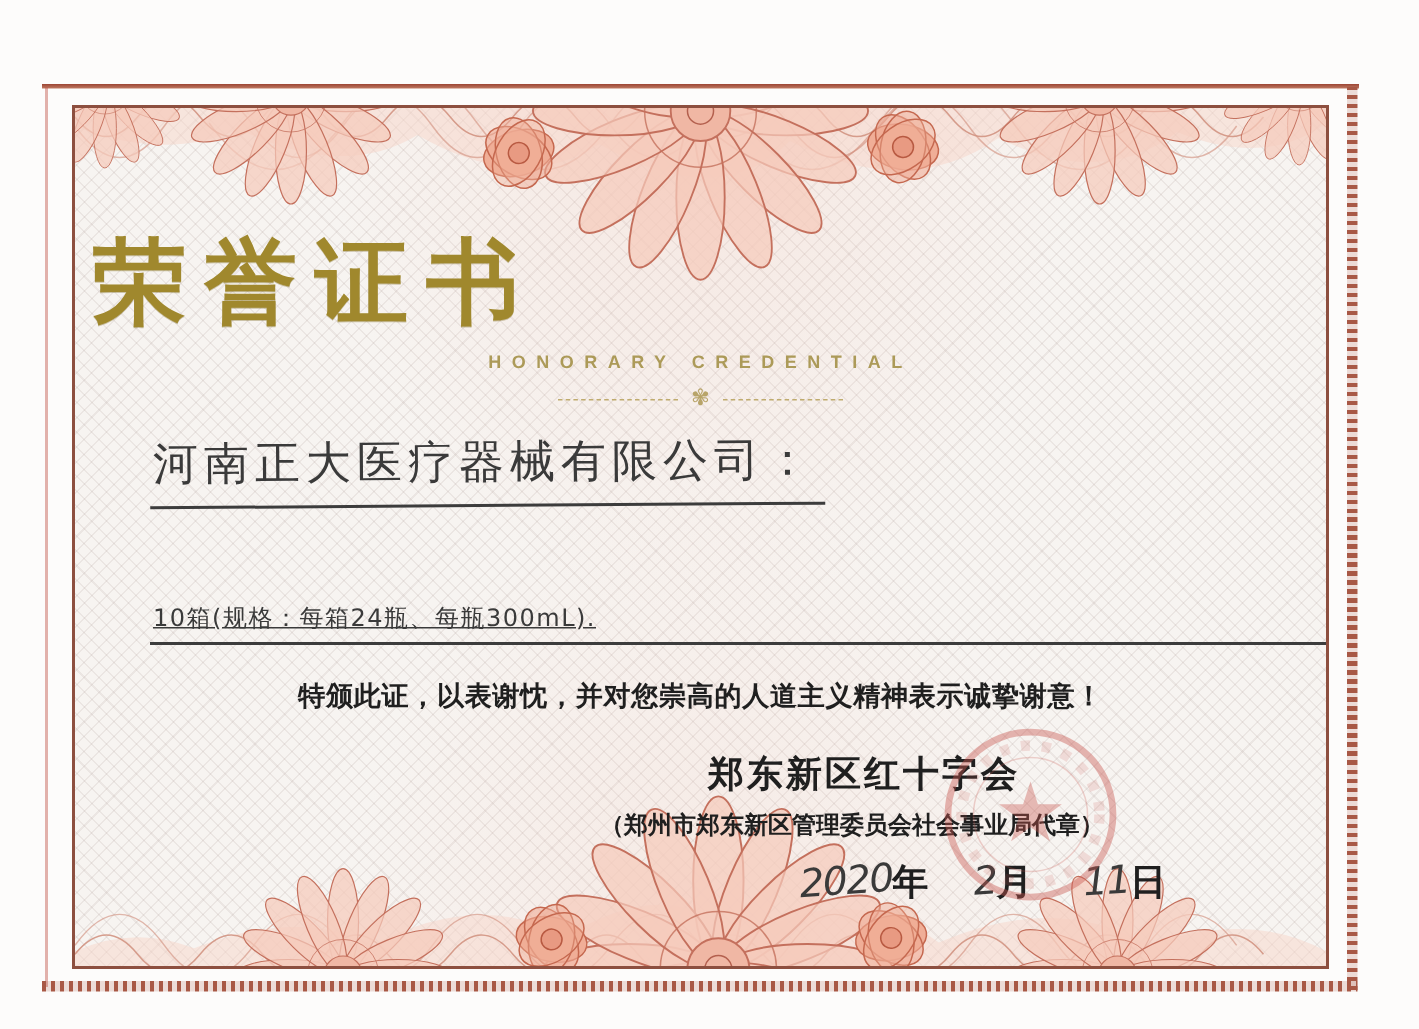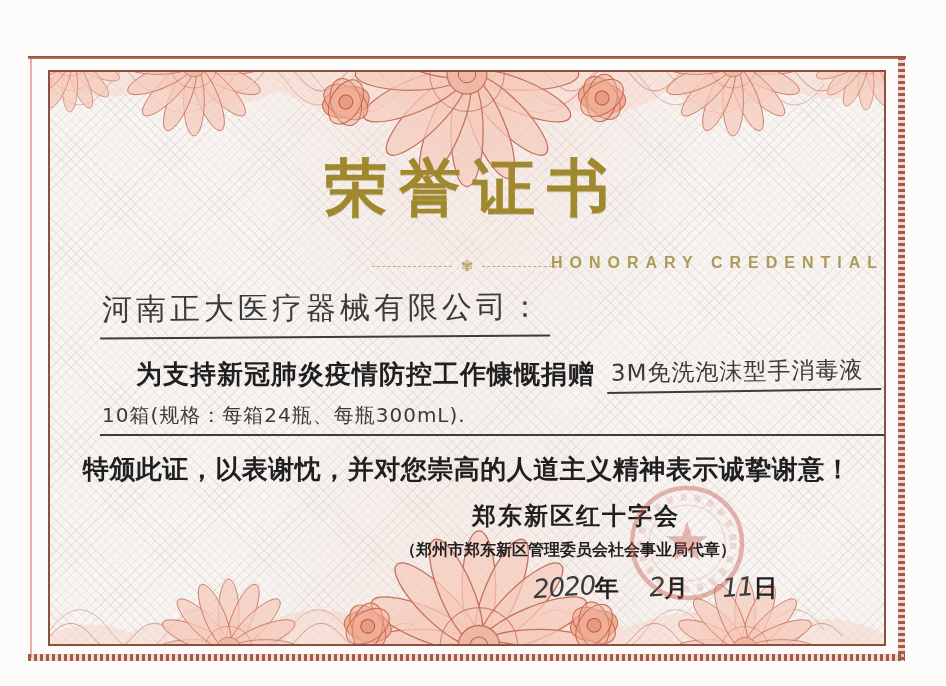--- a/index.html
+++ b/index.html
@@ -22,45 +22,45 @@
            background-color:#f7f4f1;
            background-image:
              radial-gradient(ellipse at 50% 0%, rgba(242,196,182,.28), transparent 42%),
              radial-gradient(ellipse at 50% 100%, rgba(242,196,182,.24), transparent 40%),
              repeating-linear-gradient(45deg, rgba(165,145,140,.14) 0 1px, transparent 1px 7px),
              repeating-linear-gradient(-45deg, rgba(165,145,140,.14) 0 1px, transparent 1px 7px); }
 
   .deco-top { position:absolute; left:0; top:0; width:100%; height:130px; }
   .deco-bottom { position:absolute; left:0; bottom:0; width:100%; height:118px; }
 
-  .title { position:absolute; top:74px; left:0; width:100%; text-align:center;
+  .title { position:absolute; top:74px; left:0; width:100%; 
            font-size:62px; font-weight:bold; letter-spacing:12px; padding-left:12px;
            color:#a0882d; text-shadow:0 1px 0 rgba(120,100,30,.35); }
-  .subtitle { position:absolute; top:162px; left:0; width:100%; text-align:right;
-           font-size:16px; font-weight:bold; letter-spacing:7px; color:#ac9a58;
-           font-family:"Liberation Sans","DejaVu Sans",sans-serif;margin-top:20px; }
+  .subtitle { position:absolute; top:162px; left:0; width:100%; text-align:center;
+           font-size:12px; font-weight:bold; letter-spacing:7px; color:#ac9a58;
+           font-family:"Liberation Sans","DejaVu Sans",sans-serif; }
   .divider { position:absolute; top:187px; left:0; width:100%; display:flex;
            justify-content:center; align-items:center; gap:9px; color:#b8a469; }
   .div-line { width:80px; height:0; border-top:1px dashed #bfab6e; }
   .div-orn { font-size:15px; line-height:1; }
 
   .hand { font-family:"DejaVu Sans","Liberation Sans",sans-serif; color:#3a3a3a; }
   .printed { font-family:"Liberation Serif","DejaVu Serif",serif; color:#1f1f1f; font-weight:bold; }
 
   .recipient { position:absolute; top:216px; left:50px; width:450px;
            font-size:30px; letter-spacing:4px; padding:0 4px 7px 2px;
            border-bottom:2px solid #3c3c3c; transform:rotate(-.4deg); }
   .line1 { position:absolute; top:284px; left:86px; display:flex; align-items:flex-end; }
   .line1 .prefix { font-size:26px; letter-spacing:1px; }
   .line1 .item { margin-left:12px; width:274px; font-size:23px; letter-spacing:1px;
            border-bottom:2px solid #3c3c3c; padding:0 2px 3px 4px; transform:rotate(-.8deg); }
-  .line2 { position:absolute; top:330px; left:50px; width:814px; font-size:20px;
-           border-bottom:2px solid #3c3c3c; padding:0 0 5px 2px; letter-spacing:1px; }
+  .line2 { position:absolute; top:330px; left:50px; width:814px; font-size:16px;
+           border-bottom:2px solid #3c3c3c; padding:0 0 5px 2px; letter-spacing:1px;text-decoration:underline; }
   .closing { position:absolute; top:380px; left:0; width:100%; text-align:center;
-           font-size:26px; letter-spacing:.5px; }
+           font-size:18px; letter-spacing:.5px; }
 
   .sig-block { position:absolute; top:428px; right:14px; width:470px; }
   .issuer { font-size:24px; letter-spacing:2px; padding-left:72px; }
   .issuer-note { font-size:16px; margin-top:8px; }
   .date-row { margin-top:11px; display:flex; justify-content:center; align-items:baseline; padding-left:40px; }
   .date-row .printed { font-size:24px; }
   .hand-num { font-size:26px; font-style:italic; letter-spacing:-1px; transform:rotate(-4deg); display:inline-block; }
   .sp-a { width:30px; } .sp-b { width:34px; }
 
   .seal { position:absolute; left:578px; top:412px; width:118px; height:118px; pointer-events:none; }
@@ -138,24 +138,20 @@
     <div class="title">荣誉证书</div>
     <div class="subtitle">HONORARY CREDENTIAL</div>
     <div class="divider">
       <span class="div-line"></span>
       <span class="div-orn">✾</span>
       <span class="div-line"></span>
     </div>
 
     <div class="recipient hand">河南正大医疗器械有限公司：</div>
 
-    <div class="line1">
-      <span class="prefix printed">为支持新冠肺炎疫情防控工作慷慨捐赠</span>
-      <span class="item hand">3M免洗泡沫型手消毒液</span>
-    </div>
 
     <div class="line2 hand">10箱(规格：每箱24瓶、每瓶300mL).</div>
 
     <div class="closing printed">特颁此证，以表谢忱，并对您崇高的人道主义精神表示诚挚谢意！</div>
 
     <div class="sig-block">
       <div class="issuer printed">郑东新区红十字会</div>
       <div class="issuer-note printed">（郑州市郑东新区管理委员会社会事业局代章）</div>
       <div class="date-row">
         <span class="hand hand-num">2020</span>

